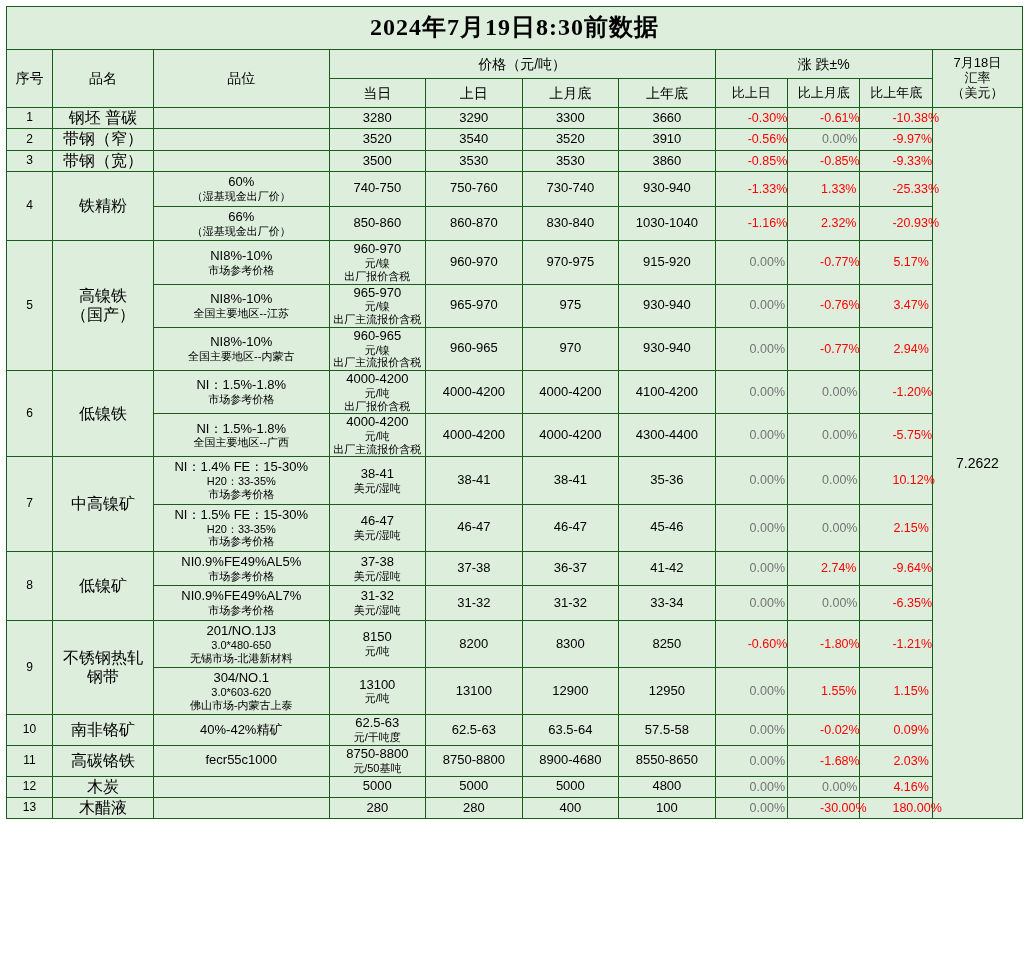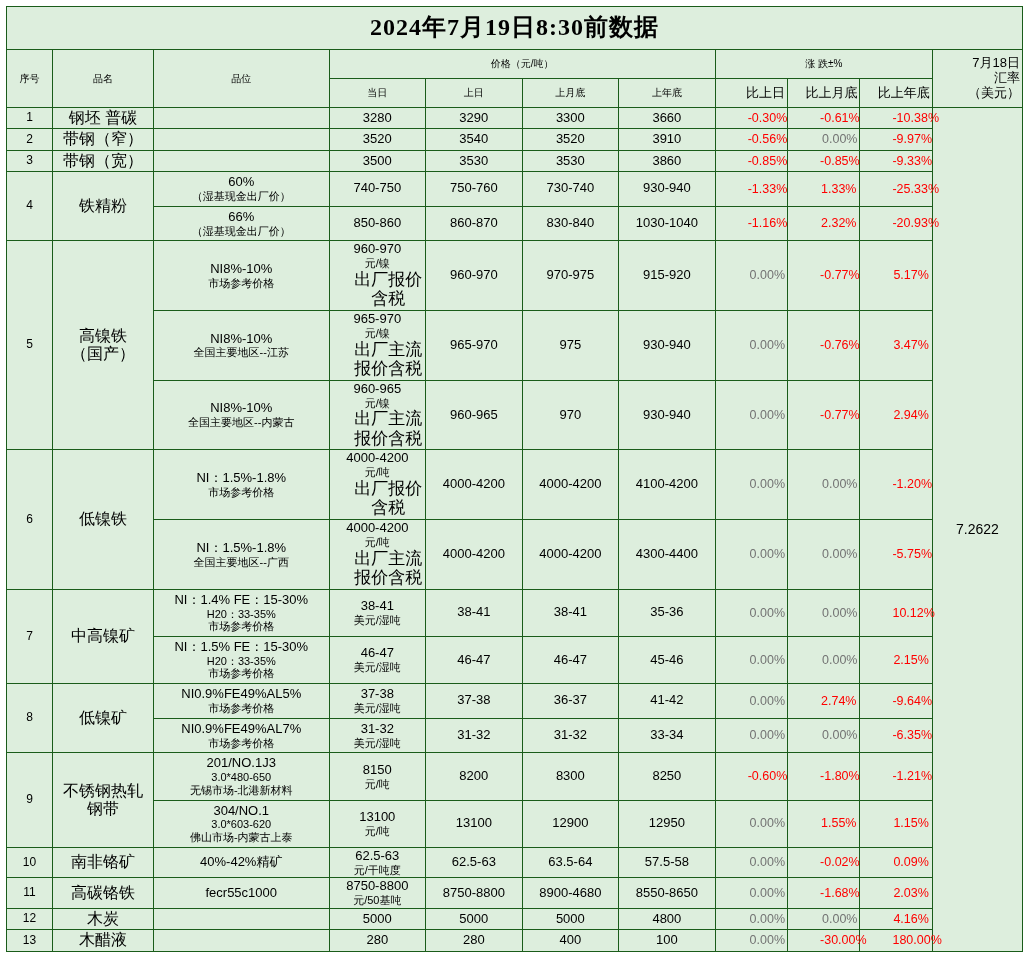--- a/index.html
+++ b/index.html
@@ -32,42 +32,41 @@
     font-weight:normal;
   }
   .title-cell{
     font-size:24px;
     font-weight:bold;
     letter-spacing:1px;
     height:40px;
     font-family:"Liberation Serif","DejaVu Serif",serif;
   }
   .hdr{
-    font-size:10px;
+    font-size:14px;
     height:26px;
   }
   .hdr-small{
     font-size:13px;
-    text-align:right;
   }
   .idx{font-size:12px;}
   .name{font-size:16px;}
   .grade{
     font-size:12px;
     padding:3px 2px;
   }
   .grade .g-main{font-size:13px;display:block;}
   .grade .g-sub{font-size:11px;display:block;}
   .grade .g-sub2{font-size:11px;display:block;}
   .price{
     font-size:13px;
   }
   .price .p-main{display:block;}
   .price .p-sub{display:block;font-size:11px;}
-  .price .p-sub2{display:block;font-size:17px;margin-left:22px;}
+  .price .p-sub2{display:block;font-size:11px;}
   .pct{
     font-size:12.5px;
   }
   .neg{color:#ff0000;padding-left:32px;}
   .zero{color:#737373;text-align:right;}
   .rate{
     font-size:14px;
   }
   .col-idx{width:42px;}
   .col-name{width:92px;}

